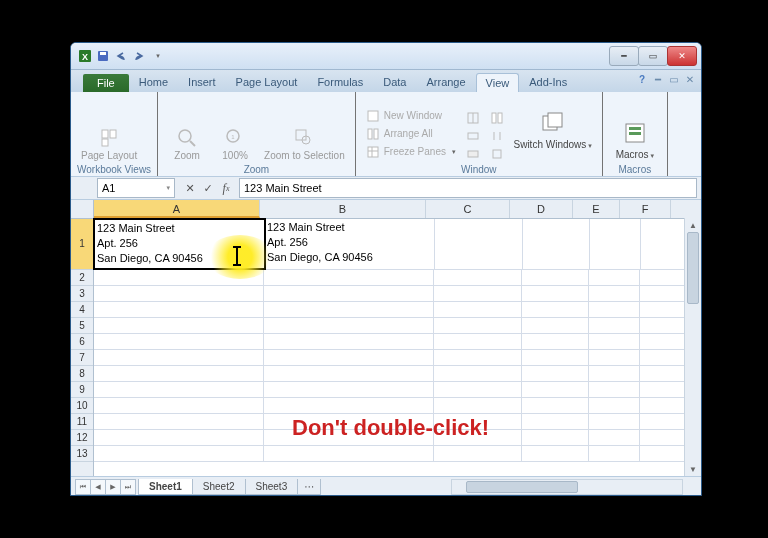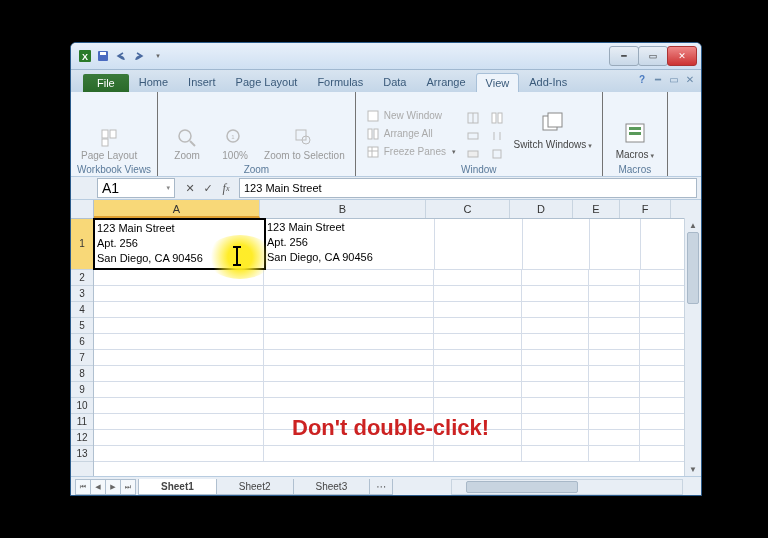--- a/index.html
+++ b/index.html
@@ -26,21 +26,21 @@
 .rbtn.big{min-width:44px}
 .rbtn .ico{width:20px;height:20px;display:flex;align-items:center;justify-content:center}
 .rbtn.big .ico{width:28px;height:28px}
 .rbtn.disabled{color:#999}
 .smallstack{display:flex;flex-direction:column;gap:0}
 .srbtn{display:flex;align-items:center;gap:4px;font-size:10px;color:#555;padding:2px 4px;line-height:14px}
 .srbtn .sico{width:14px;height:14px;display:flex;align-items:center;justify-content:center}
 .srbtn.disabled{color:#aaa}
 .dd::after{content:"▾";font-size:7px;color:#666;margin-left:2px}
 .fbar{height:22px;background:#e8eef5;border-bottom:1px solid #b8cce0;display:flex;align-items:center}
-.namebox{width:72px;height:18px;background:#fff;border:1px solid #a8b8c8;margin-left:26px;padding-left:4px;display:flex;align-items:center;font-size:14px}
+.namebox{width:72px;height:18px;background:#fff;border:1px solid #a8b8c8;margin-left:26px;padding-left:4px;display:flex;align-items:center;font-size:11px}
 .namebox::after{content:"▾";font-size:7px;color:#888;margin-left:auto;margin-right:4px}
 .fbar-btns{display:flex;gap:0;margin-left:6px}
 .fbtn{width:18px;height:18px;display:flex;align-items:center;justify-content:center;font-size:11px;color:#555}
 .fx{font-style:italic;font-family:serif;font-size:12px}
 .formula{flex:1;height:18px;background:#fff;border:1px solid #a8b8c8;margin:0 4px;padding-left:4px;display:flex;align-items:center;font-size:11px}
 .sheet{position:relative;height:276px;background:#fff;display:flex}
 .rowheads{width:22px;background:#e8eef5;border-right:1px solid #b0c0d0;display:flex;flex-direction:column}
 .colheads{height:18px;background:#e8eef5;border-bottom:1px solid #b0c0d0;display:flex}
 .corner{width:22px;height:18px;background:#e8eef5;border-right:1px solid #b0c0d0;border-bottom:1px solid #b0c0d0}
 .ch{border-right:1px solid #c8d4e0;text-align:center;font-size:11px;color:#333;line-height:18px}
@@ -59,21 +59,21 @@
 .cursor::before,.cursor::after{content:"";position:absolute;left:-3px;width:8px;height:2px;background:#000}
 .cursor::before{top:-1px}.cursor::after{bottom:-1px}
 .overlay-text{position:absolute;left:198px;top:196px;font-size:22px;color:#c22;font-weight:bold;z-index:4}
 .overlay-text .it{}
 .vscroll{position:absolute;right:0;top:18px;bottom:0;width:16px;background:#e8eef5;border-left:1px solid #c8d4e0}
 .vscroll .vthumb{position:absolute;top:14px;left:2px;right:2px;height:70px;background:#c8d4e0;border:1px solid #a8b8c8;border-radius:2px}
 .vscroll .varrow{position:absolute;left:0;right:0;height:14px;display:flex;align-items:center;justify-content:center;font-size:8px;color:#666}
 .tabsbar{height:20px;background:#e8eef5;border-top:1px solid #b8cce0;display:flex;align-items:center;position:relative}
 .tabnav{display:flex;gap:0;padding:0 4px}
 .tnbtn{width:14px;height:14px;border:1px solid #b0c0d0;background:#f4f8fc;display:flex;align-items:center;justify-content:center;font-size:7px;color:#666;margin-right:-1px}
-.stab{padding:2px 22px;background:#e8eef5;border:1px solid #b0c0d0;border-top:none;font-size:10px;color:#444;margin-left:-1px}
+.stab{padding:2px 10px;background:#e8eef5;border:1px solid #b0c0d0;border-top:none;font-size:10px;color:#444;margin-left:-1px}
 .stab.active{background:#fff;font-weight:bold}
 .hscroll{position:absolute;right:18px;left:380px;top:2px;height:14px;background:#e8eef5;border:1px solid #c8d4e0}
 .hscroll .hthumb{position:absolute;left:14px;top:1px;bottom:1px;width:110px;background:#c8d4e0;border:1px solid #a8b8c8;border-radius:2px}
 svg{display:block}
 </style>
 </head>
 <body>
 
 <div class="window">
 

